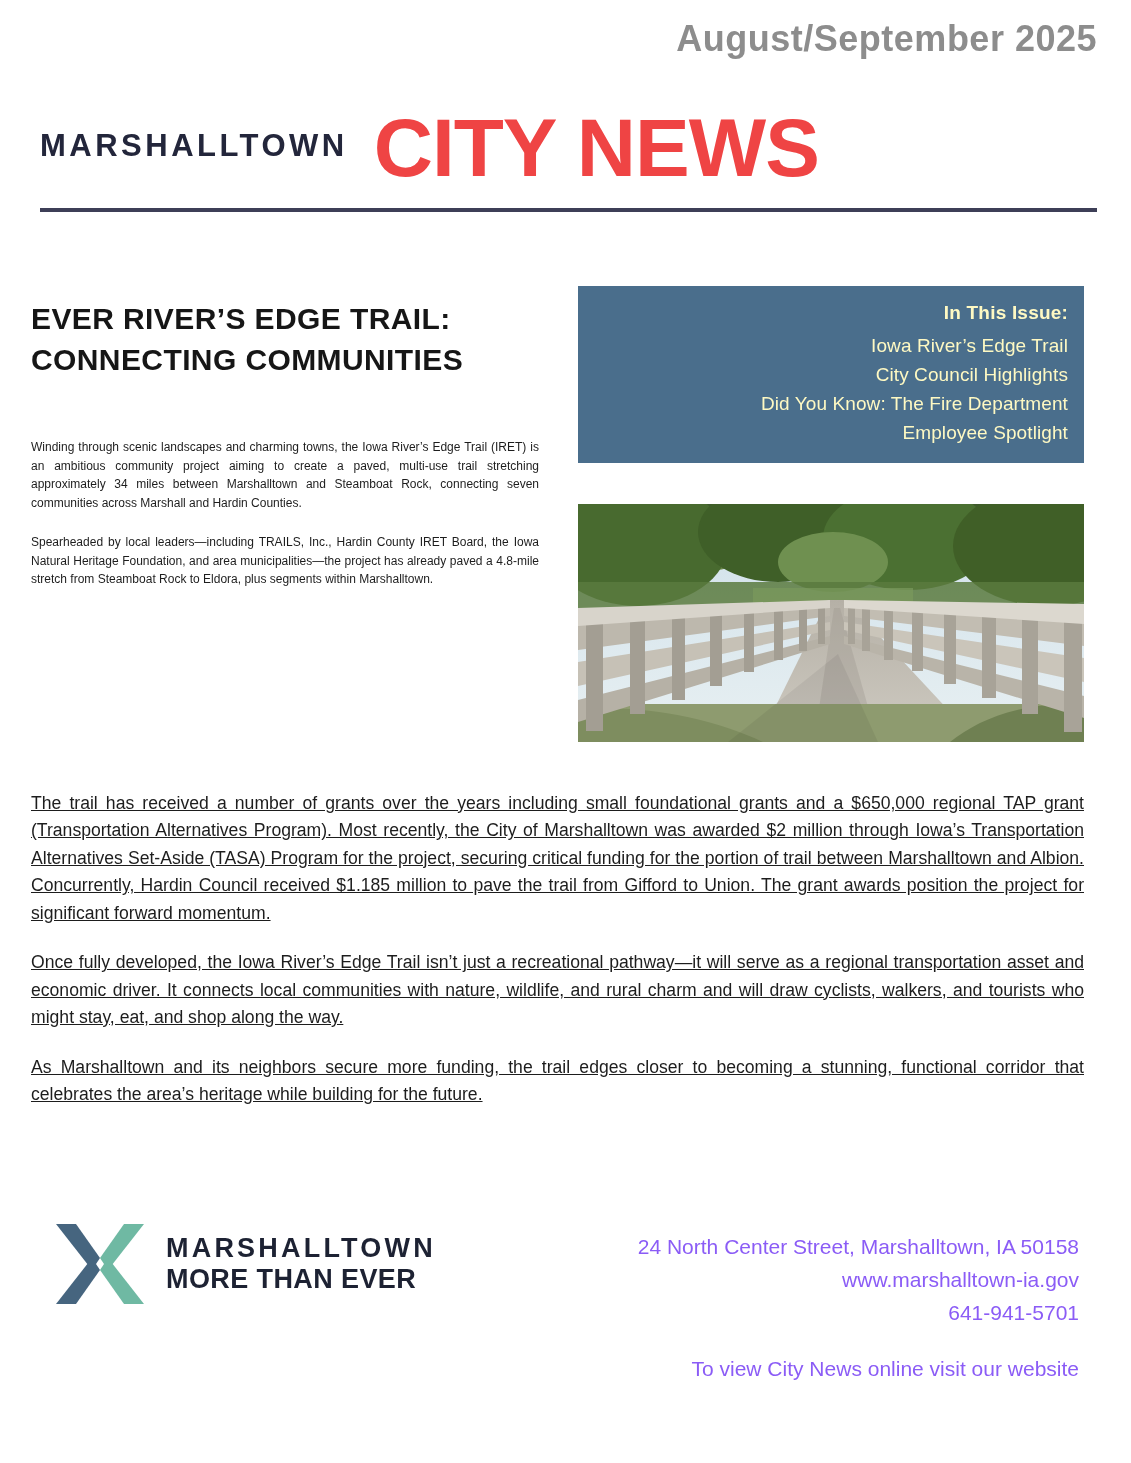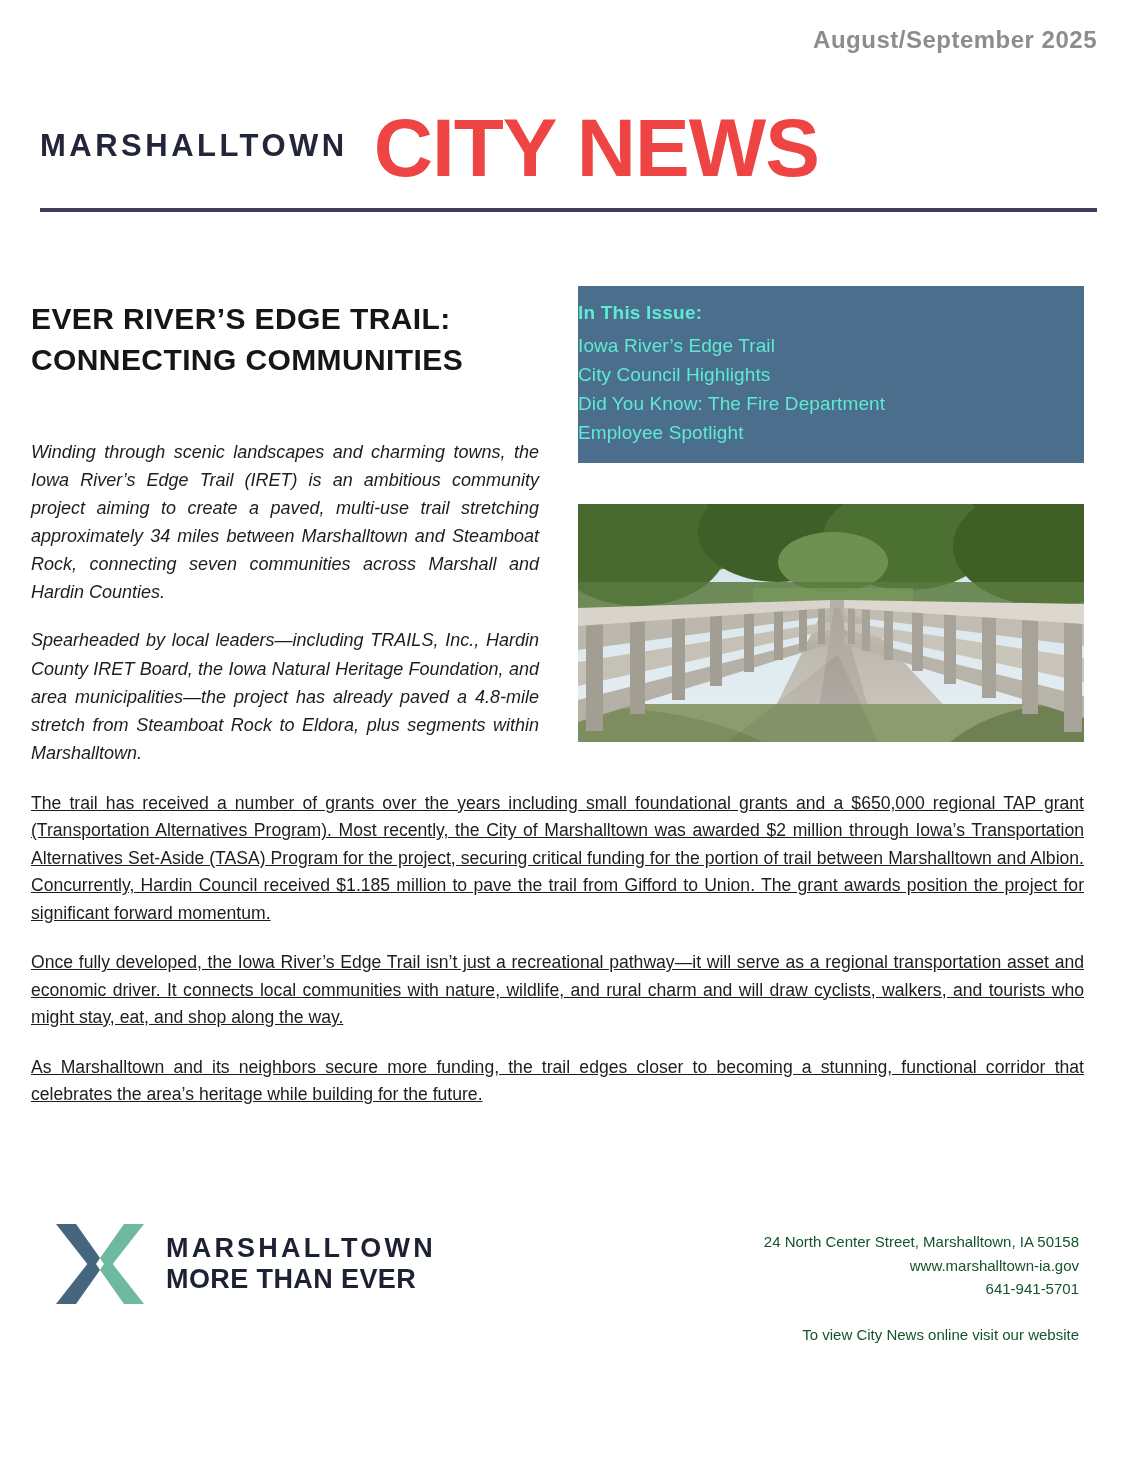--- a/index.html
+++ b/index.html
@@ -18,23 +18,23 @@
 
   .page {
     position: absolute;
     inset: 0;
     padding: 0;
   }
 
   
   .issue-date {
     position: absolute;
-    top: 26px;
+    top: 18px;
     right: 34px;
-    font-size: 24px;
+    font-size: 36px;
     font-weight: bold;
     letter-spacing: 0.5px;
     color: #8d8d8d;
     font-family: "Liberation Sans", sans-serif;
     margin-left: 8px;
   }
 
   .masthead {
     position: absolute;
     top: 95px;
@@ -84,40 +84,40 @@
     line-height: 1.38;
     color: #161616;
   }
 
   
   .lead-col {
     position: absolute;
     top: 438px;
     left: 31px;
     width: 508px;
-    font-size: 18px;
+    font-size: 12px;
     line-height: 1.56;
     text-align: justify;
     color: #1d1d1d;
-    font-style: italic;
   }
   .lead-col p { margin: 0 0 20px 0; }
   .lead-col p:last-child { margin-bottom: 0; }
 
   
   .issue-box {
     position: absolute;
     top: 286px;
     left: 578px;
     width: 506px;
     height: 177px;
     background: #4a6e8c;
-    color: #5eead4;
+    color: #fef9c3;
     box-sizing: border-box;
     padding: 16px 16px 0 0;
+    text-align: right;
   }
   .issue-box .issue-title {
     font-size: 19px;
     font-weight: bold;
     letter-spacing: 0.2px;
     margin-bottom: 7px;
   }
   .issue-box .issue-item {
     font-size: 19px;
     line-height: 1.53;
@@ -174,23 +174,23 @@
     font-weight: bold;
     letter-spacing: 0.4px;
     line-height: 1.15;
   }
 
   .footer-right {
     position: absolute;
     right: 52px;
     top: 1230px;
     text-align: right;
-    font-size: 15px;
+    font-size: 21px;
     line-height: 1.58;
-    color: #14532d;
+    color: #8b5cf6;
   }
   .footer-right .spacer { height: 22px; }
 </style>
 </head>
 <body>
 
 <div class="page">
 
   <div class="issue-date">August/September 2025</div>
 

